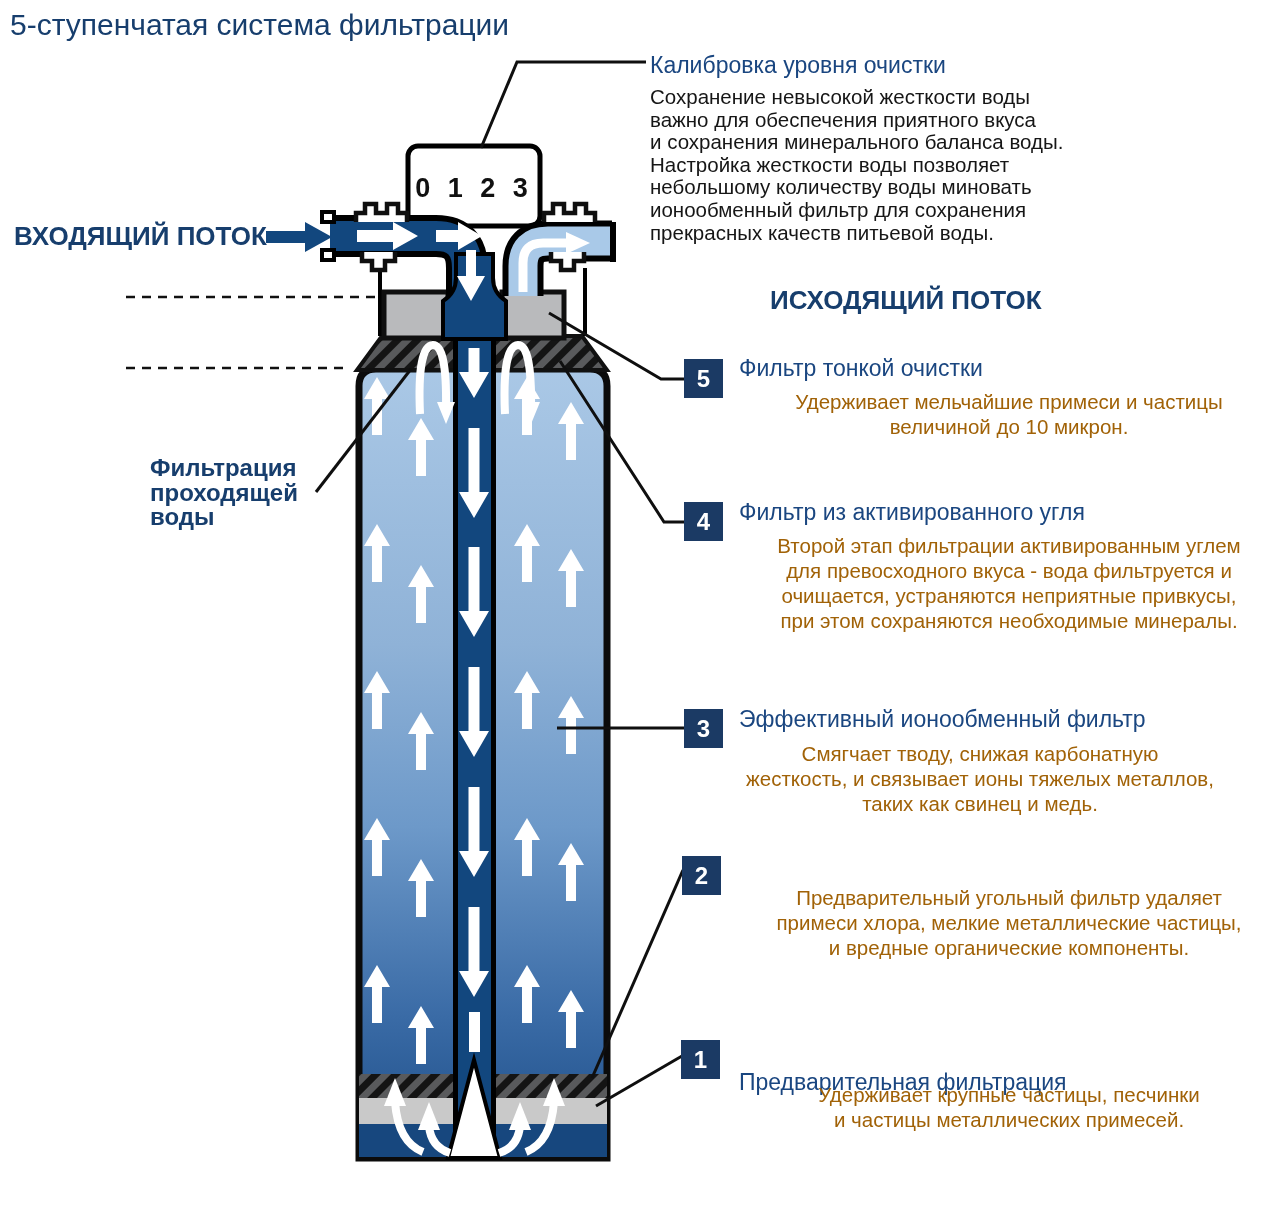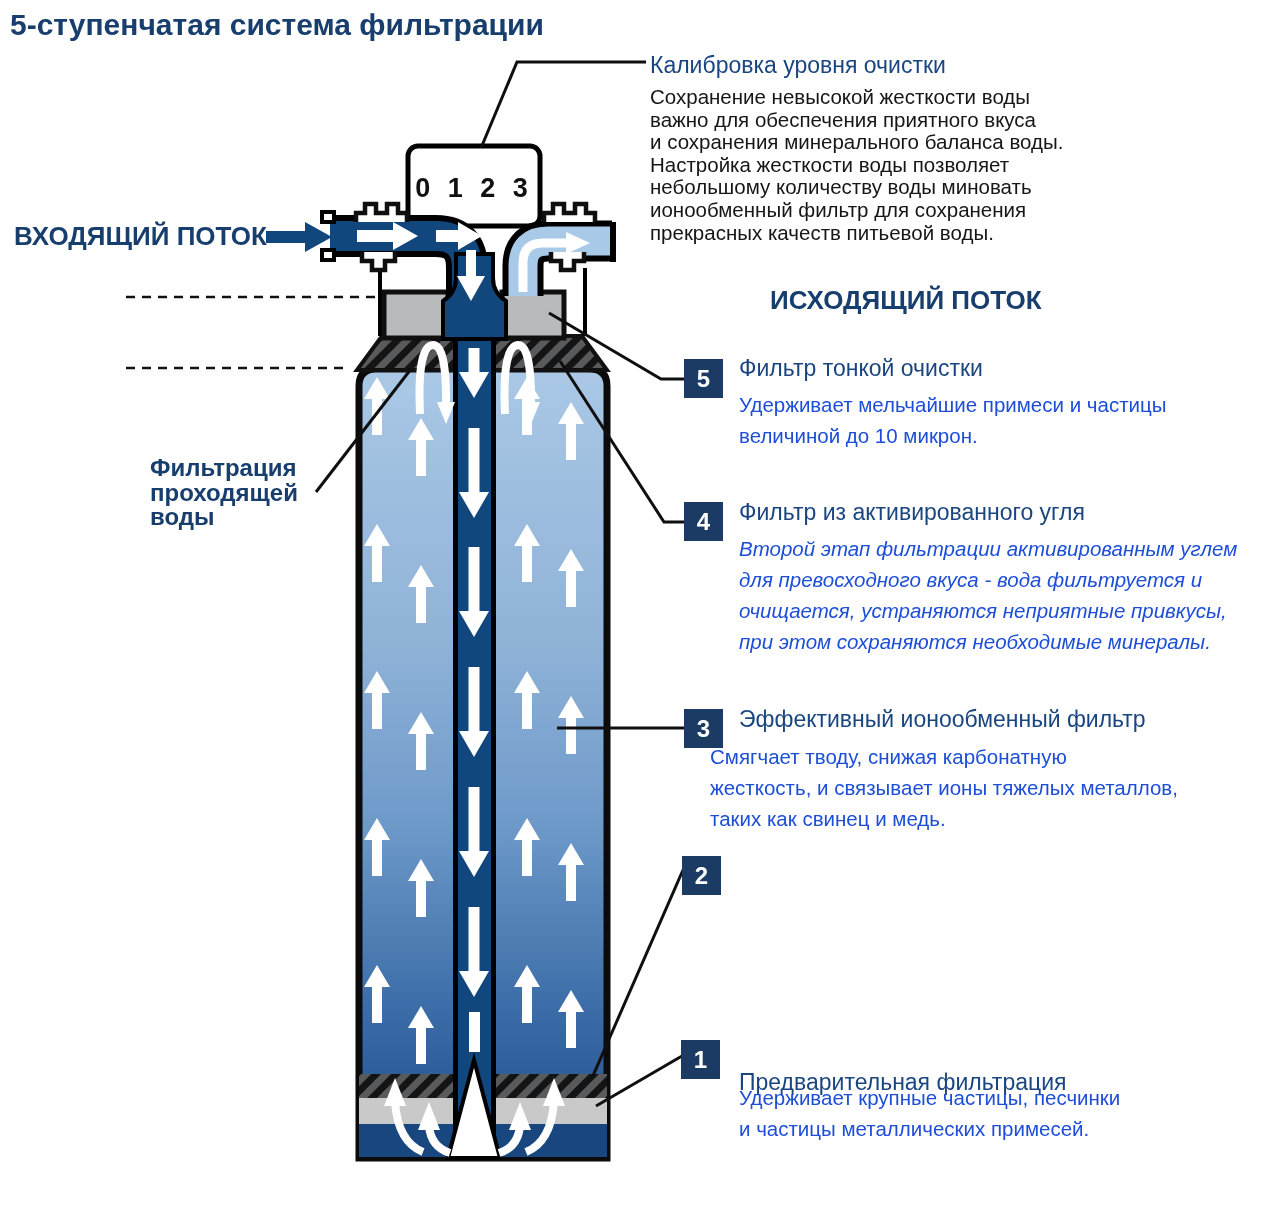--- a/index.html
+++ b/index.html
@@ -2,25 +2,25 @@
 <html><head>
 <meta charset="utf-8">
 <style>
   html,body{margin:0;padding:0;background:#ffffff;}
   #canvas{
     position:relative;width:1280px;height:1218px;background:#ffffff;overflow:hidden;
     font-family:"Liberation Sans","DejaVu Sans",sans-serif;
   }
   #art{position:absolute;left:0;top:0;z-index:1;}
   .txt{position:absolute;z-index:2;white-space:pre-line;}
-  .page-title{font-size:30px;font-weight:bold;color:#173e6d;letter-spacing:0;}
+  .page-title{font-size:30px;font-weight:normal;color:#173e6d;letter-spacing:0;}
   .flow-label{font-size:26px;font-weight:bold;color:#173e6d;}
   .note-label{font-size:24px;font-weight:bold;color:#173e6d;line-height:24.5px;}
   .sec-heading{font-size:23px;font-weight:normal;color:#1a4680;}
-  .sec-body{font-size:20.5px;color:#1d4ed8;line-height:31px;}
+  .sec-body{font-size:20.5px;color:#a16207;line-height:25px;text-align:center;}
   .calib-body{font-size:20.5px;color:#161616;line-height:22.6px;}
   .badge{
     position:absolute;z-index:2;width:39px;height:39px;background:#1b3a64;
     display:flex;align-items:center;justify-content:center;
     color:#ffffff;font-size:24px;font-weight:bold;
   }
 </style>
 </head>
 <body>
 
@@ -199,36 +199,39 @@
     <span>5</span>
   </div>
   <div class="txt sec-heading" style="left:739px;top:355px;">Фильтр тонкой очистки</div>
   <div class="txt sec-body" style="left:739px;top:389px;width:540px;">Удерживает мельчайшие примеси и частицы
 величиной до 10 микрон.</div>
 
   <div class="badge" style="left:684px;top:502px;">
     <span>4</span>
   </div>
   <div class="txt sec-heading" style="left:739px;top:499px;">Фильтр из активированного угля</div>
-  <div class="txt sec-body" style="left:739px;top:533px;width:540px;font-style:italic;">Второй этап фильтрации активированным углем
+  <div class="txt sec-body" style="left:739px;top:533px;width:540px;">Второй этап фильтрации активированным углем
 для превосходного вкуса - вода фильтруется и
 очищается, устраняются неприятные привкусы,
 при этом сохраняются необходимые минералы.</div>
 
   <div class="badge" style="left:684px;top:709px;">
     <span>3</span>
   </div>
   <div class="txt sec-heading" style="left:739px;top:706px;">Эффективный ионообменный фильтр</div>
   <div class="txt sec-body" style="left:710px;top:741px;width:540px;">Смягчает тводу, снижая карбонатную
 жесткость, и связывает ионы тяжелых металлов,
 таких как свинец и медь.</div>
 
   <div class="badge" style="left:682px;top:856px;">
     <span>2</span>
   </div>
+  <div class="txt sec-body" style="left:739px;top:885px;width:540px;">Предварительный угольный фильтр удаляет
+примеси хлора, мелкие металлические частицы,
+и вредные органические компоненты.</div>
 
   <div class="badge" style="left:681px;top:1040px;">
     <span>1</span>
   </div>
   <div class="txt sec-heading" style="left:739px;top:1036px;margin-top:33px;">Предварительная фильтрация</div>
   <div class="txt sec-body" style="left:739px;top:1070px;width:540px;margin-top:12px;">Удерживает крупные частицы, песчинки
 и частицы металлических примесей.</div>
 
 </div>
 

